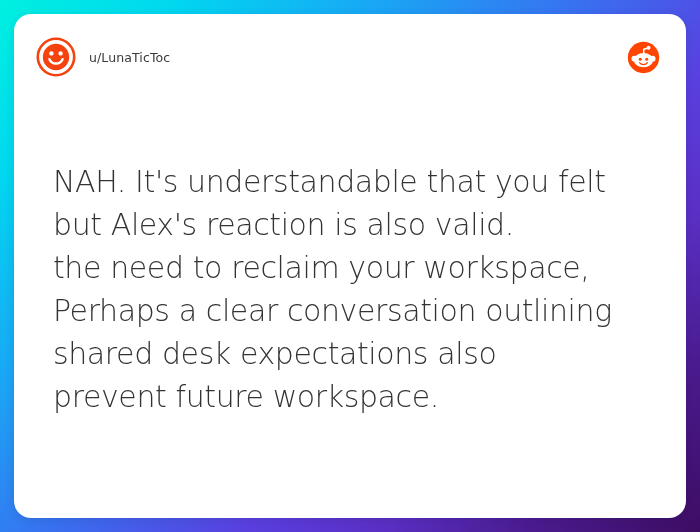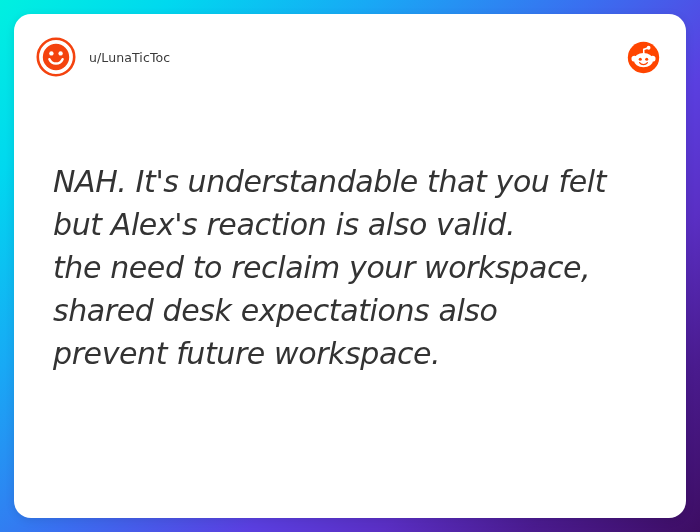--- a/index.html
+++ b/index.html
@@ -86,21 +86,20 @@
     flex: 0 0 33px;
     display: block;
   }
 
   
   #card-body {
     position: absolute;
     left: 39px;
     top: 146px;
     right: 26px;
-    font-style: italic;
   }
 
   .body-line {
     font-family: "DejaVu Sans", "Liberation Sans", sans-serif;
     font-size: 30px;
     line-height: 43px;
     font-weight: 300;
     color: #333333;
     letter-spacing: -0.4px;
     white-space: nowrap;
@@ -147,19 +146,20 @@
           <path d="M15.2 26.3 A6 6 0 0 0 24.8 26.3" fill="none" stroke="#ff4500" stroke-width="1.5" stroke-linecap="round"></path>
         </svg>
       </span>
 
     </div>
 
     <div id="card-body">
       <div class="body-line">NAH. It's understandable that you felt</div>
       <div class="body-line">but Alex's reaction is also valid.</div>
       <div class="body-line">the need to reclaim your workspace,</div>
+      <div class="body-line">Perhaps a clear conversation outlining</div>
       <div class="body-line">shared desk expectations also</div>
       <div class="body-line">prevent future workspace.</div>
     </div>
 
   </div>
 
 </div>
 
 </body></html>

